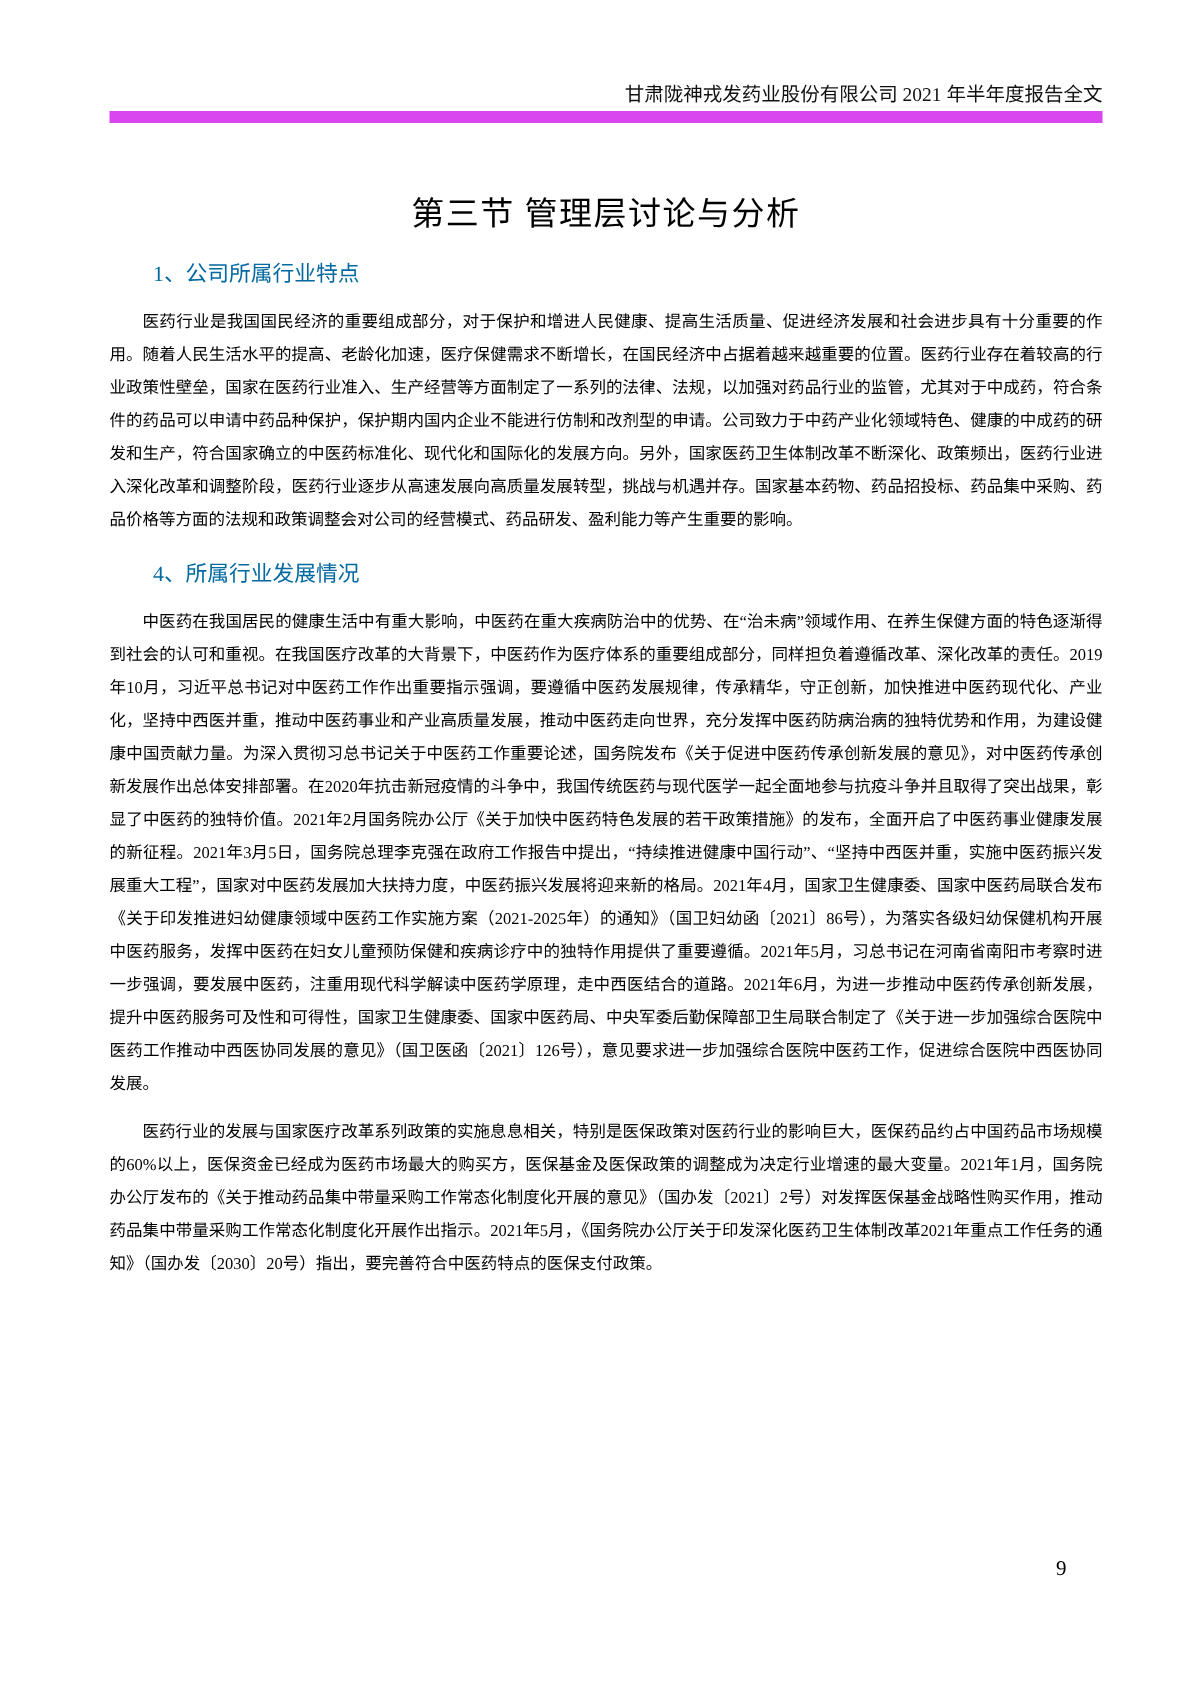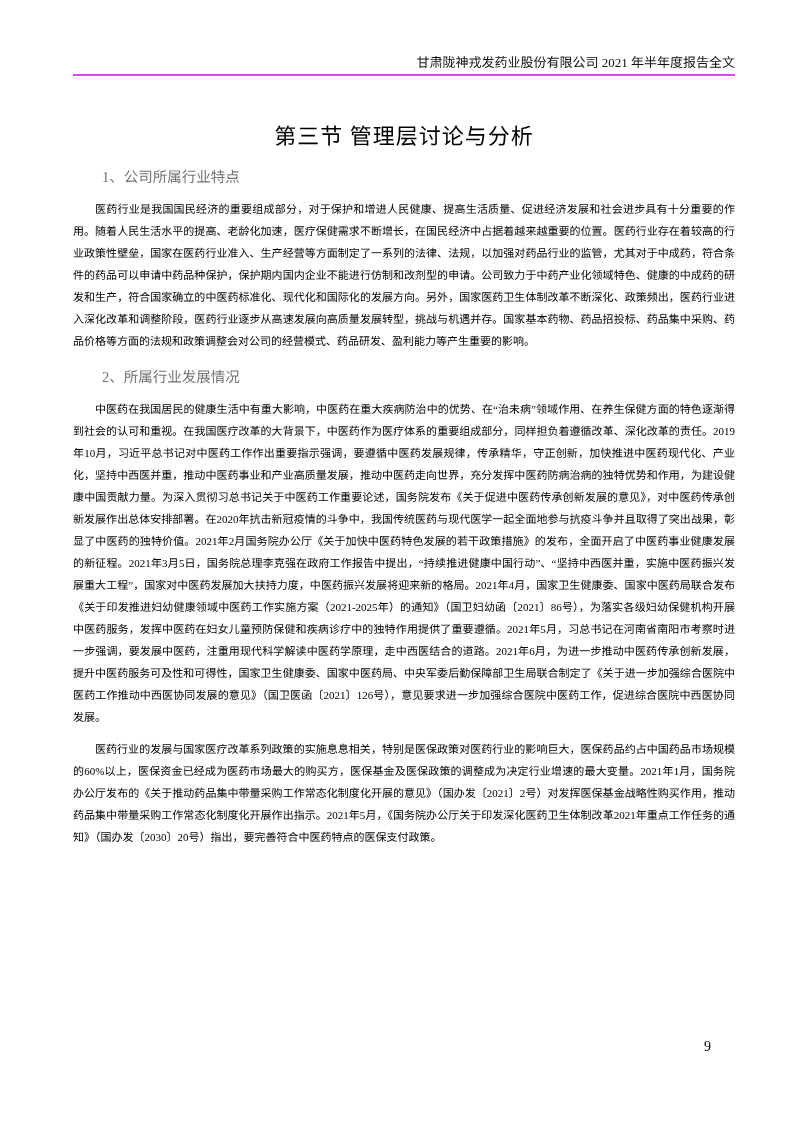--- a/index.html
+++ b/index.html
@@ -16,21 +16,21 @@
     overflow: hidden;
     font-family: "Liberation Serif", "DejaVu Serif", serif;
     box-sizing: border-box;
   }
   .content {
     margin: 0 58px 0 73px; 
   }
   .running-header {
     padding-top: 54px;
     padding-bottom: 3px;
-    border-bottom: 2px solid #d946ef;
+    border-bottom: 8px solid #d946ef;
     text-align: right;
     font-size: 13px;
     line-height: 17px;
     color: #111111;
   }
   h1.chapter-title {
     margin: 46px 0 0 0;
     font-size: 22px;
     line-height: 30px;
     font-weight: 400;
@@ -46,21 +46,21 @@
     font-weight: 700;
     color: #000000;
     font-family: "Liberation Sans", "DejaVu Sans", sans-serif;
   }
   h3.sub-heading {
     margin: 14px 0 0 0;
     font-size: 14.5px;
     line-height: 22px;
     font-weight: 400;
     text-indent: 2em;
-    color: #737373;
+    color: #0369a1;
   }
   p.body-paragraph {
     margin: 10px 0 0 0;
     font-size: 11px;
     line-height: 22px;
     text-align: justify;
     text-justify: inter-ideograph;
     text-indent: 2em;
     color: #000000;
     word-break: break-all;
@@ -84,21 +84,21 @@
       <span>甘肃陇神戎发药业股份有限公司 2021 年半年度报告全文</span>
     </div>
 
     <h1 class="chapter-title">第三节 管理层讨论与分析</h1>
 
 
     <h3 class="sub-heading">1、公司所属行业特点</h3>
 
     <p class="body-paragraph">医药行业是我国国民经济的重要组成部分，对于保护和增进人民健康、提高生活质量、促进经济发展和社会进步具有十分重要的作用。随着人民生活水平的提高、老龄化加速，医疗保健需求不断增长，在国民经济中占据着越来越重要的位置。医药行业存在着较高的行业政策性壁垒，国家在医药行业准入、生产经营等方面制定了一系列的法律、法规，以加强对药品行业的监管，尤其对于中成药，符合条件的药品可以申请中药品种保护，保护期内国内企业不能进行仿制和改剂型的申请。公司致力于中药产业化领域特色、健康的中成药的研发和生产，符合国家确立的中医药标准化、现代化和国际化的发展方向。另外，国家医药卫生体制改革不断深化、政策频出，医药行业进入深化改革和调整阶段，医药行业逐步从高速发展向高质量发展转型，挑战与机遇并存。国家基本药物、药品招投标、药品集中采购、药品价格等方面的法规和政策调整会对公司的经营模式、药品研发、盈利能力等产生重要的影响。</p>
 
-    <h3 class="sub-heading">2、所属行业发展情况</h3>
+    <h3 class="sub-heading">4、所属行业发展情况</h3>
 
     <p class="body-paragraph">中医药在我国居民的健康生活中有重大影响，中医药在重大疾病防治中的优势、在“治未病”领域作用、在养生保健方面的特色逐渐得到社会的认可和重视。在我国医疗改革的大背景下，中医药作为医疗体系的重要组成部分，同样担负着遵循改革、深化改革的责任。2019年10月，习近平总书记对中医药工作作出重要指示强调，要遵循中医药发展规律，传承精华，守正创新，加快推进中医药现代化、产业化，坚持中西医并重，推动中医药事业和产业高质量发展，推动中医药走向世界，充分发挥中医药防病治病的独特优势和作用，为建设健康中国贡献力量。为深入贯彻习总书记关于中医药工作重要论述，国务院发布《关于促进中医药传承创新发展的意见》，对中医药传承创新发展作出总体安排部署。在2020年抗击新冠疫情的斗争中，我国传统医药与现代医学一起全面地参与抗疫斗争并且取得了突出战果，彰显了中医药的独特价值。2021年2月国务院办公厅《关于加快中医药特色发展的若干政策措施》的发布，全面开启了中医药事业健康发展的新征程。2021年3月5日，国务院总理李克强在政府工作报告中提出，“持续推进健康中国行动”、“坚持中西医并重，实施中医药振兴发展重大工程”，国家对中医药发展加大扶持力度，中医药振兴发展将迎来新的格局。2021年4月，国家卫生健康委、国家中医药局联合发布《关于印发推进妇幼健康领域中医药工作实施方案（2021-2025年）的通知》（国卫妇幼函〔2021〕86号），为落实各级妇幼保健机构开展中医药服务，发挥中医药在妇女儿童预防保健和疾病诊疗中的独特作用提供了重要遵循。2021年5月，习总书记在河南省南阳市考察时进一步强调，要发展中医药，注重用现代科学解读中医药学原理，走中西医结合的道路。2021年6月，为进一步推动中医药传承创新发展，提升中医药服务可及性和可得性，国家卫生健康委、国家中医药局、中央军委后勤保障部卫生局联合制定了《关于进一步加强综合医院中医药工作推动中西医协同发展的意见》（国卫医函〔2021〕126号），意见要求进一步加强综合医院中医药工作，促进综合医院中西医协同发展。</p>
 
     <p class="body-paragraph">医药行业的发展与国家医疗改革系列政策的实施息息相关，特别是医保政策对医药行业的影响巨大，医保药品约占中国药品市场规模的60%以上，医保资金已经成为医药市场最大的购买方，医保基金及医保政策的调整成为决定行业增速的最大变量。2021年1月，国务院办公厅发布的《关于推动药品集中带量采购工作常态化制度化开展的意见》（国办发〔2021〕2号）对发挥医保基金战略性购买作用，推动药品集中带量采购工作常态化制度化开展作出指示。2021年5月，《国务院办公厅关于印发深化医药卫生体制改革2021年重点工作任务的通知》（国办发〔2030〕20号）指出，要完善符合中医药特点的医保支付政策。</p>
 
   </div>
 
   <div class="page-number">9</div>
 </div>
 

